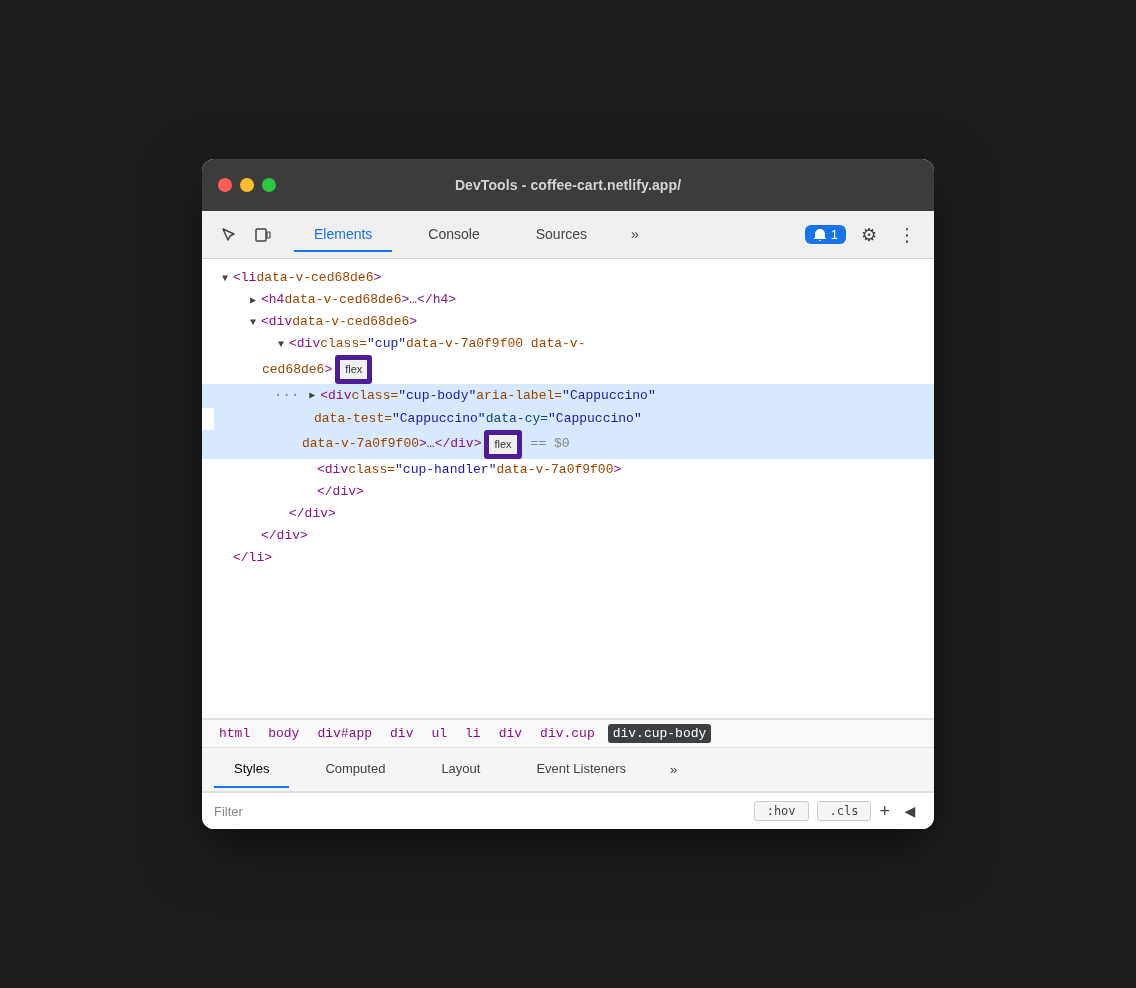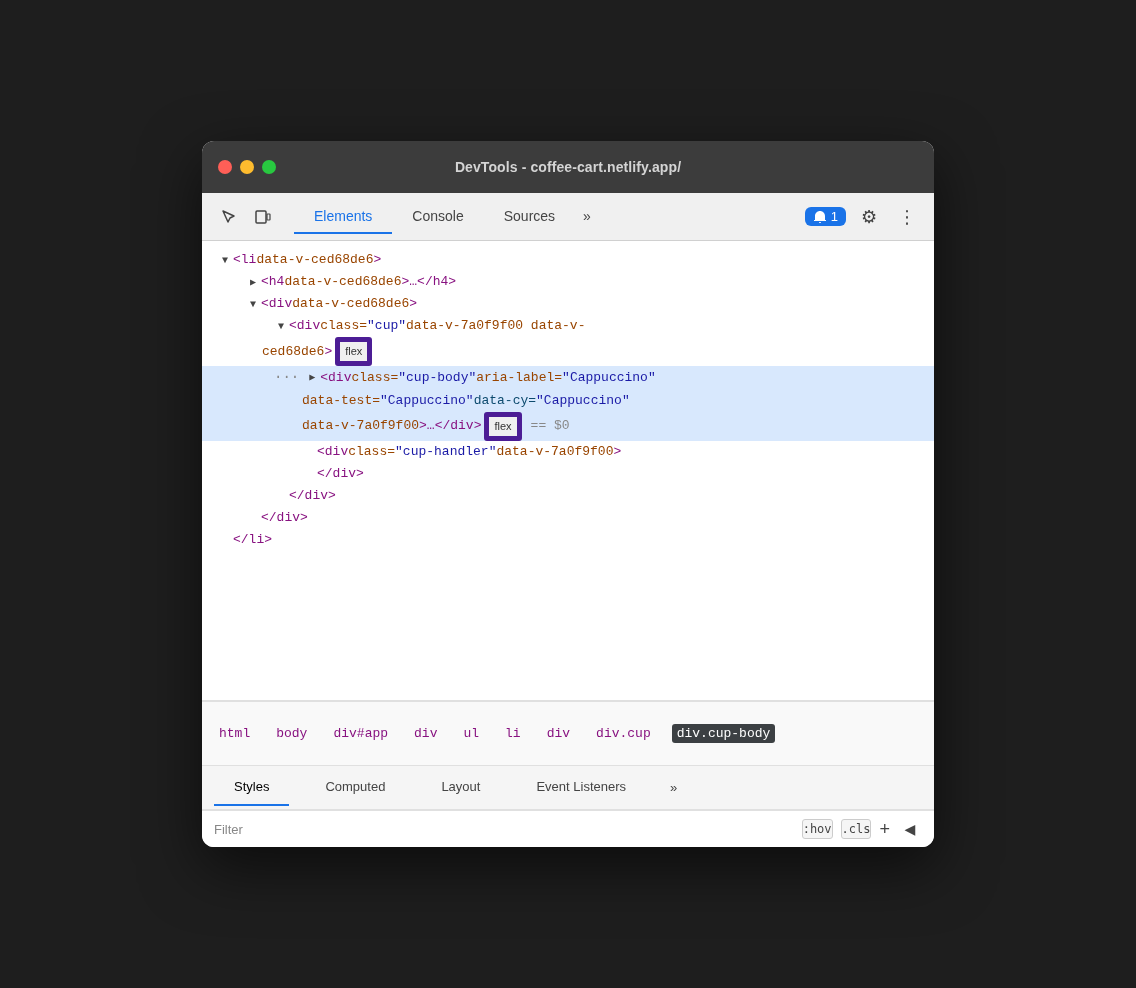--- a/index.html
+++ b/index.html
@@ -74,21 +74,21 @@
       align-items: center;
       justify-content: center;
       border-radius: 4px;
       cursor: pointer;
       color: #444;
       font-size: 16px;
     }
     .tabs {
       display: flex;
       align-items: flex-start;
-      gap: 0;
+      gap: 16px;
       flex: 1;
     }
     .tab {
       padding: 8px 20px;
       font-size: 14px;
       color: #444;
       cursor: pointer;
       border-bottom: 2px solid transparent;
       white-space: nowrap;
     }
@@ -195,24 +195,24 @@
       font-size: 14px;
       margin-right: 6px;
       min-width: 20px;
     }
 
     
     .breadcrumb {
       background: #f9f9f9;
       border-top: 1px solid #e0e0e0;
       border-bottom: 1px solid #e0e0e0;
-      padding: 22px 12px;
-      display: flex;
-      align-items: center;
-      gap: 16px;
+      padding: 4px 12px;
+      display: flex;
+      align-items: center;
+      gap: 8px;
       overflow-x: auto;
       font-family: 'Menlo', 'Monaco', 'Courier New', monospace;
       font-size: 13px;
     }
     .breadcrumb-item {
       color: #881280;
       cursor: pointer;
       padding: 2px 5px;
       border-radius: 3px;
       white-space: nowrap;
@@ -270,21 +270,21 @@
       color: #333;
       background: transparent;
       font-family: -apple-system, sans-serif;
     }
     .filter-input::placeholder {
       color: #888;
     }
     .filter-btn {
       color: #444;
       font-size: 12px;
-      padding: 2px 0;
+      padding: 2px 12px;
       cursor: pointer;
       border-radius: 3px;
       font-family: 'Menlo', monospace;
       border: 1px solid #ccc;
       background: #f5f5f5;
     }
     .filter-plus {
       color: #444;
       font-size: 18px;
       cursor: pointer;
@@ -397,21 +397,21 @@
     <div class="dom-line selected" style="padding-left: 72px;">
       <span class="dots-indicator">···</span>
       <span class="triangle closed"></span>
       <span class="tag-bracket">&lt;</span>
         <span class="tag-name">div</span>
       <span style="color:#994500"> class=</span>
         <span style="color:#1a1aa6">"cup-body"</span>
       <span style="color:#994500"> aria-label=</span>
         <span style="color:#1a1aa6">"Cappuccino"</span>
     </div>
-    <div class="dom-line selected" style="padding-left: 100px;">
+    <div class="dom-line selected" style="padding-left: 100px; margin-left: 12px;">
       <span style="color:#994500">data-test=</span>
         <span style="color:#1a1aa6">"Cappuccino"</span>
       <span style="color:#0c4a6e"> data-cy=</span>
         <span style="color:#1a1aa6">"Cappuccino"</span>
     </div>
     <div class="dom-line selected" style="padding-left: 100px;">
       <span style="color:#994500">data-v-7a0f9f00</span>
       <span class="tag-bracket">&gt;</span>
       <span style="color:#881280">…</span>
       <span class="tag-bracket">&lt;/</span>

